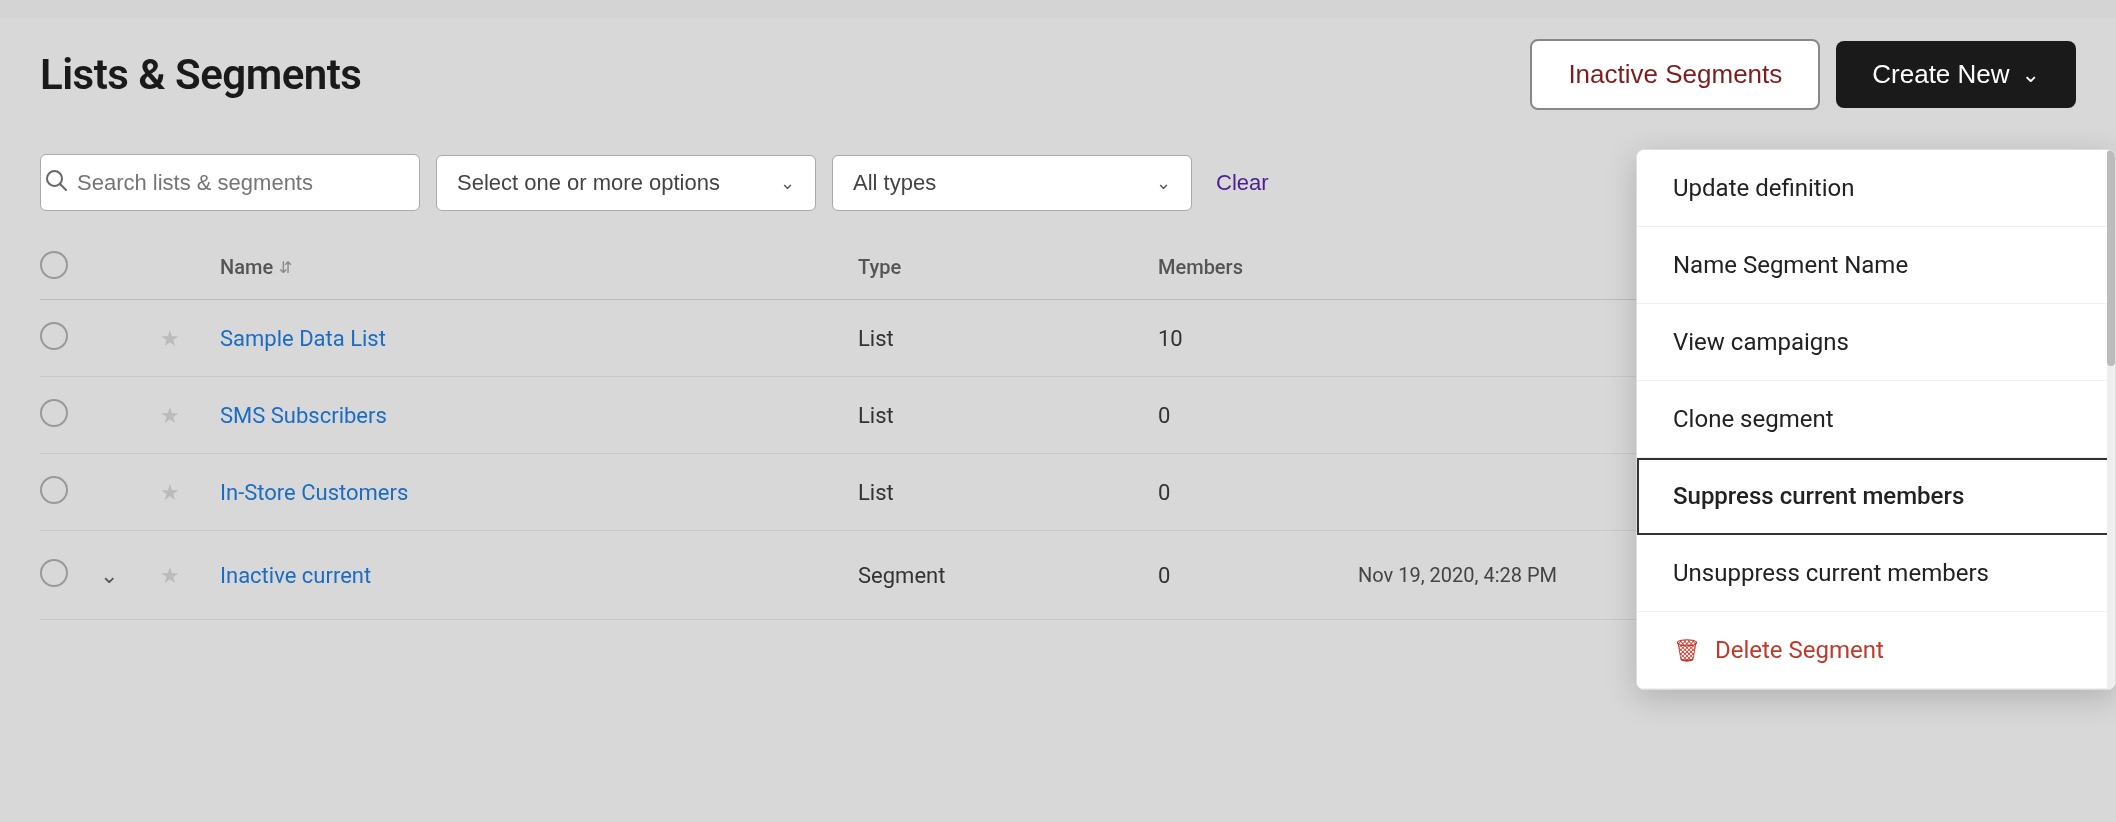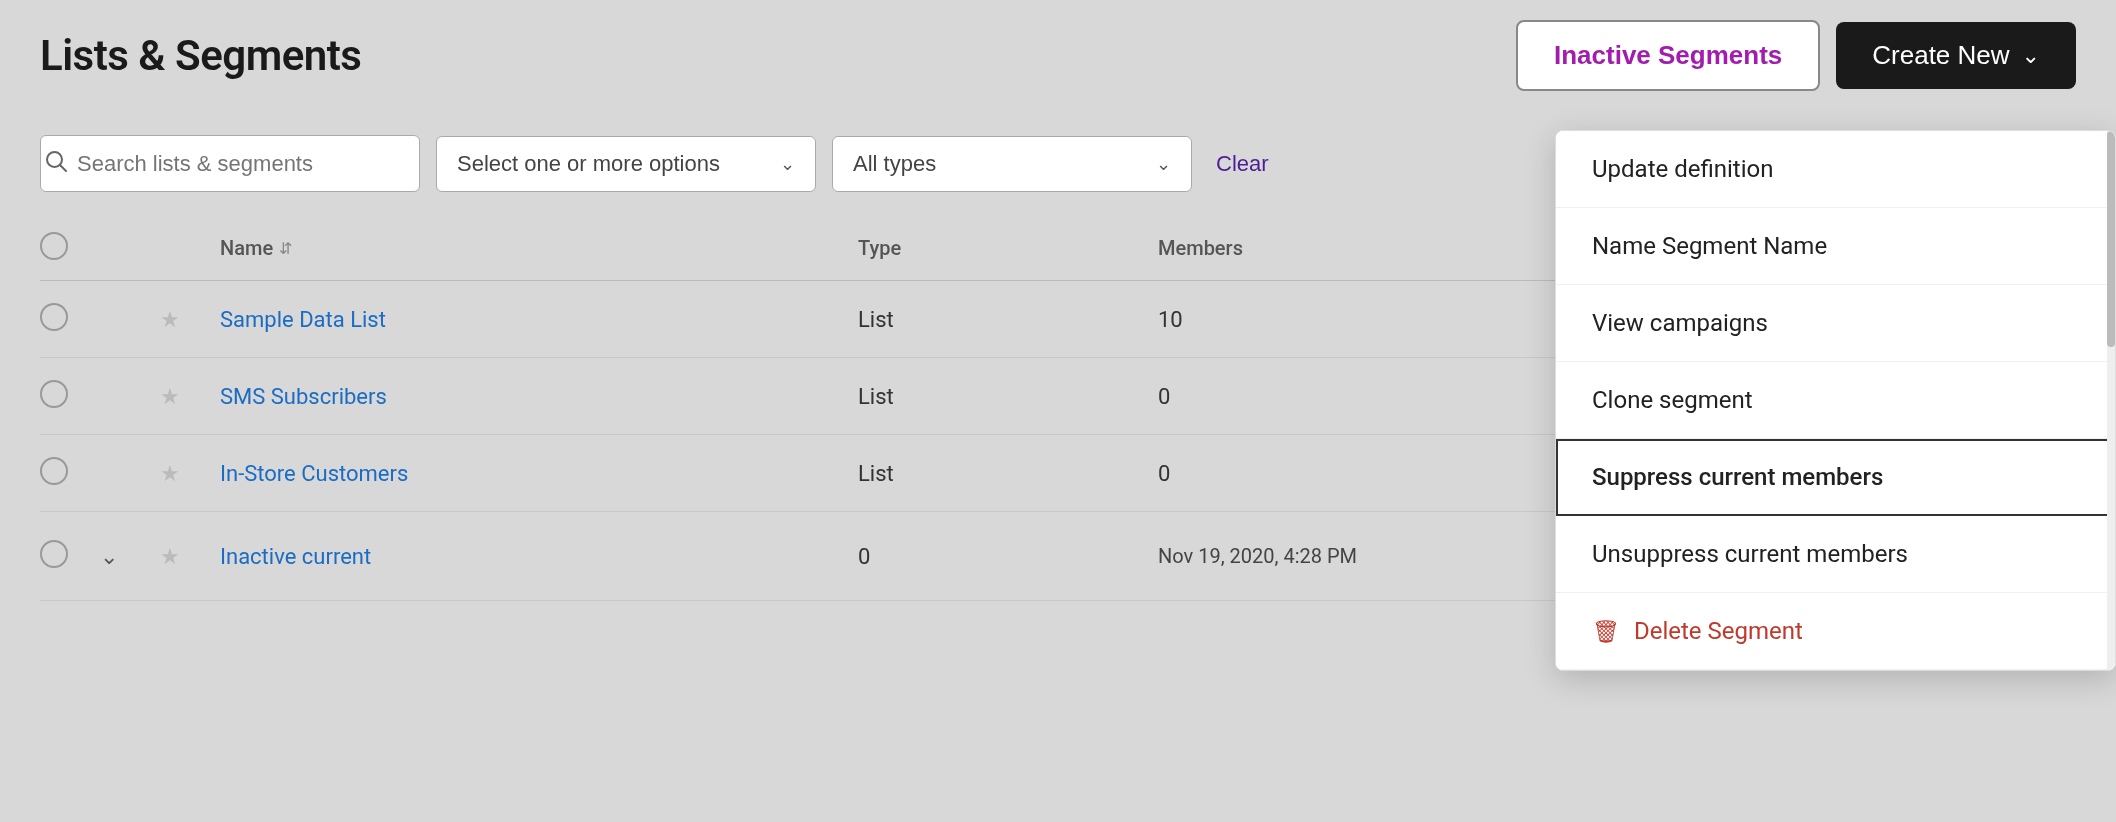--- a/index.html
+++ b/index.html
@@ -17,20 +17,21 @@
       position: relative;
     }
 
     
     .header {
       display: flex;
       align-items: center;
       justify-content: space-between;
       padding: 20px 40px;
       background: #d8d8d8;
+      margin-top: 19px;
     }
 
     .page-title {
       font-size: 42px;
       font-weight: 600;
       color: #1a1a1a;
       letter-spacing: -0.5px;
     }
 
     .header-actions {
@@ -38,22 +39,22 @@
       align-items: center;
       gap: 16px;
     }
 
     .btn-inactive-segments {
       padding: 18px 36px;
       background: #ffffff;
       border: 2px solid #888;
       border-radius: 8px;
       font-size: 26px;
-      font-weight: 700;
-      color: #a21caf;
+      font-weight: 400;
+      color: #7f1d1d;
       cursor: pointer;
       white-space: nowrap;
     }
 
     .btn-create-new {
       display: flex;
       align-items: center;
       gap: 12px;
       padding: 18px 36px;
       background: #1a1a1a;
@@ -240,21 +241,21 @@
       justify-content: center;
       font-size: 20px;
       color: #555;
     }
 
     
     .context-menu {
       position: absolute;
       top: 130px;
       right: 0;
-      width: 561px;
+      width: 480px;
       background: #fff;
       border: 1px solid #ddd;
       border-radius: 8px;
       box-shadow: 0 8px 32px rgba(0,0,0,0.18);
       z-index: 100;
       overflow: hidden;
     }
 
     .context-menu-item {
       padding: 24px 36px;
@@ -431,20 +432,21 @@
     <div>
       <input type="checkbox" class="row-checkbox" style="">
     </div>
     <div>
       <span class="row-expand">⌄</span>
     </div>
     <div>
       <span class="row-star">★</span>
     </div>
     <div class="row-name">Inactive current</div>
+    <div class="row-type">Segment</div>
     <div class="row-members">0</div>
     <div class="row-date">Nov 19, 2020, 4:28 PM</div>
     <div class="row-actions">
       <button class="kebab-btn">⋮</button>
     </div>
   </div>
       </div>
   </div>
 
   <div class="context-menu" id="context-menu">

